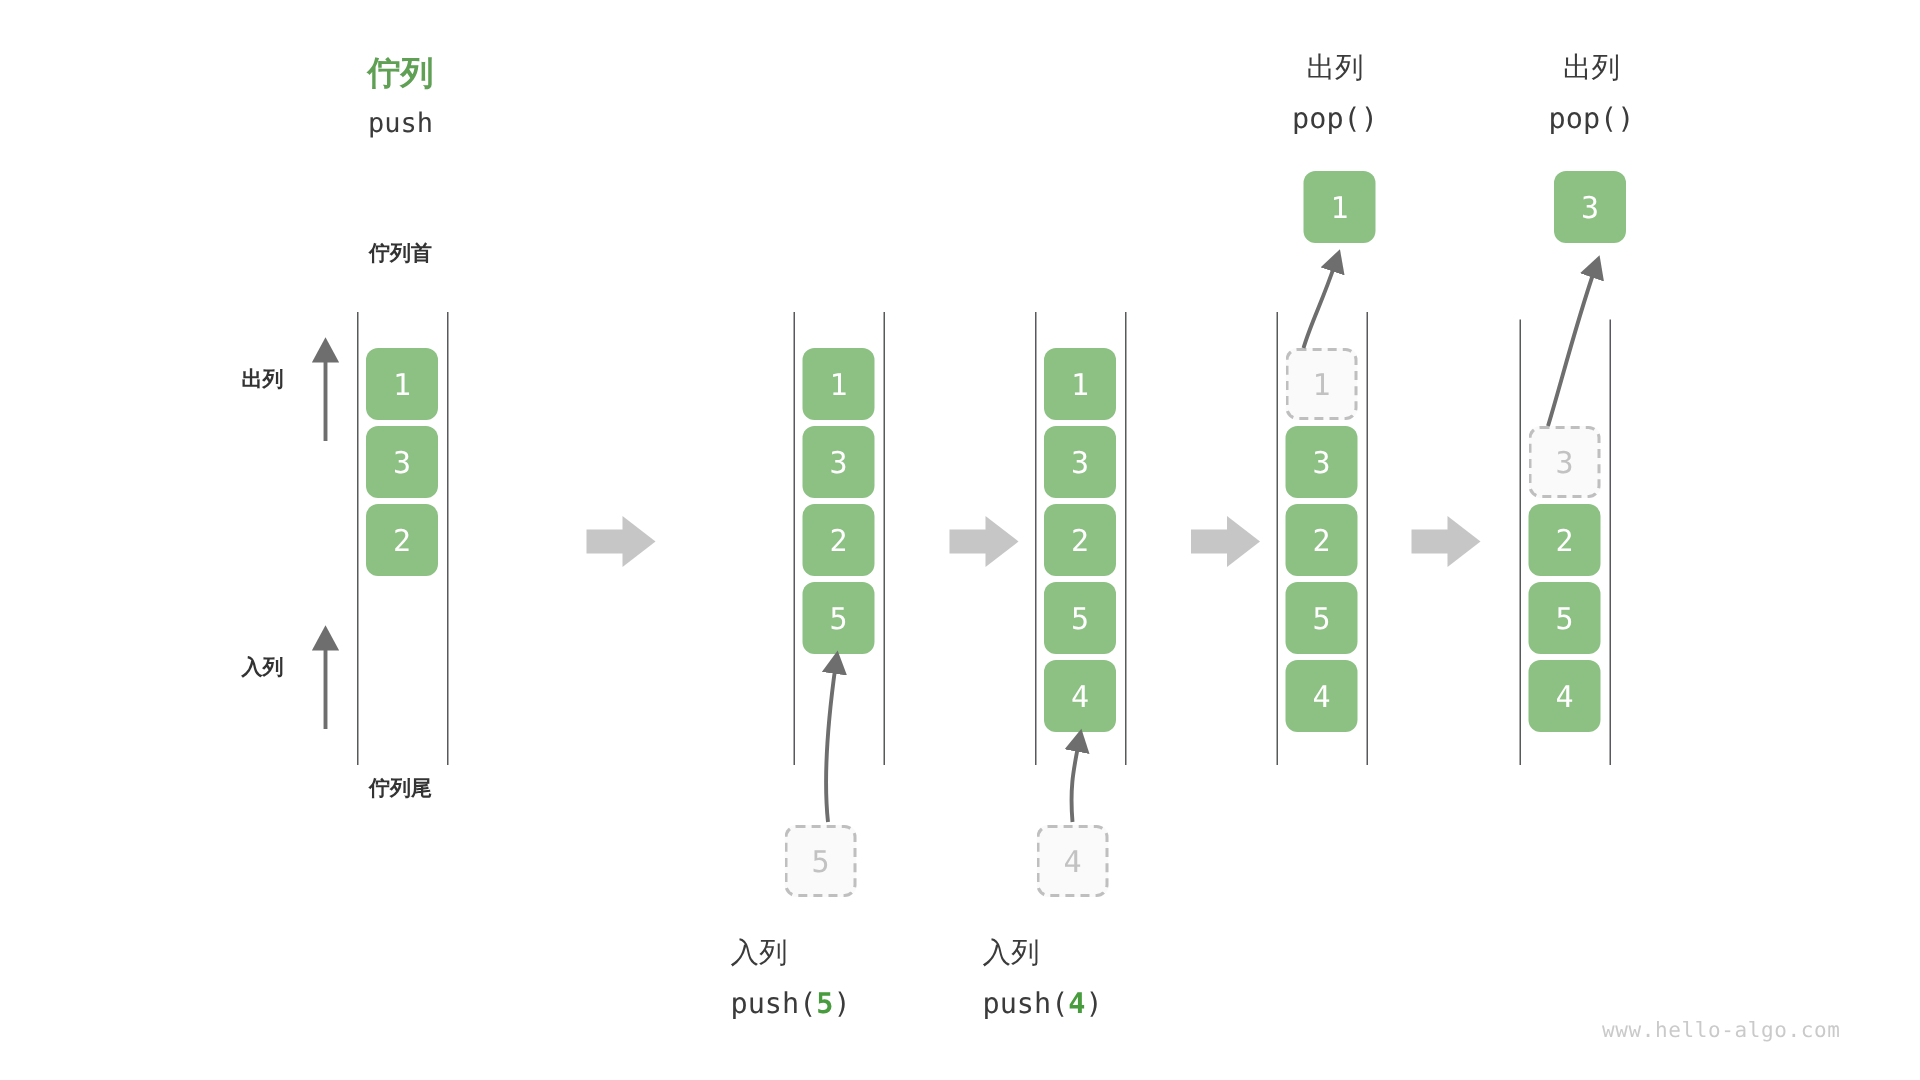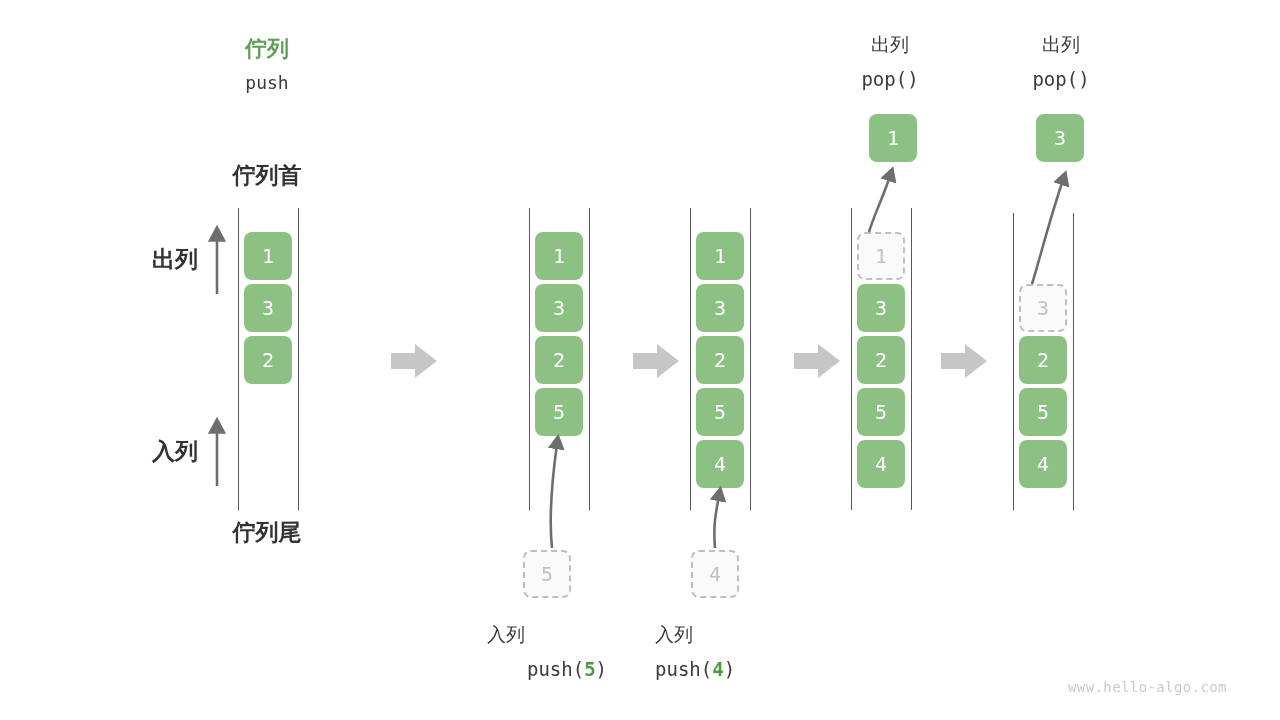--- a/index.html
+++ b/index.html
@@ -34,21 +34,21 @@
     font-family: "DejaVu Sans Mono", monospace;
     font-size: 18px;
     color: #3B3B3B;
     white-space: nowrap;
     text-align: center;
   }
   .side-label {
     position: absolute;
     font-family: "Liberation Sans", sans-serif;
     font-weight: bold;
-    font-size: 23px;
+    font-size: 14px;
     color: #333333;
     white-space: nowrap;
     text-align: center;
   }
   .op-label-cn {
     position: absolute;
     font-family: "Liberation Sans", sans-serif;
     font-size: 19px;
     color: #3B3B3B;
     white-space: nowrap;
@@ -167,21 +167,21 @@
   <div class="rail" style="left:589px; top:208px; height:302px;"></div>
 
   <div class="node" style="left:535px; top:232px;">1</div>
   <div class="node" style="left:535px; top:284px;">3</div>
   <div class="node" style="left:535px; top:336px;">2</div>
   <div class="node" style="left:535px; top:388px;">5</div>
 
   <div class="node ghost" style="left:523px; top:550px;">5</div>
 
   <div class="op-label-cn" style="left:487px; top:622px; width:120px; text-align:left;">入列</div>
-  <div class="op-label-code" style="left:487px; top:658px; width:160px; text-align:center;"><span>push(</span><span class="arg">5</span><span>)</span></div>
+  <div class="op-label-code" style="left:487px; top:658px; width:160px; text-align:left;"><span>push(</span><span class="arg">5</span><span>)</span></div>
 
   <div class="stage-arrow" style="left:633px; top:344px;">
     <div class="shaft"></div>
       <div class="head"></div>
   </div>
 
   <div class="rail" style="left:690px; top:208px; height:302px;"></div>
   <div class="rail" style="left:750px; top:208px; height:302px;"></div>
 
   <div class="node" style="left:696px; top:232px;">1</div>

